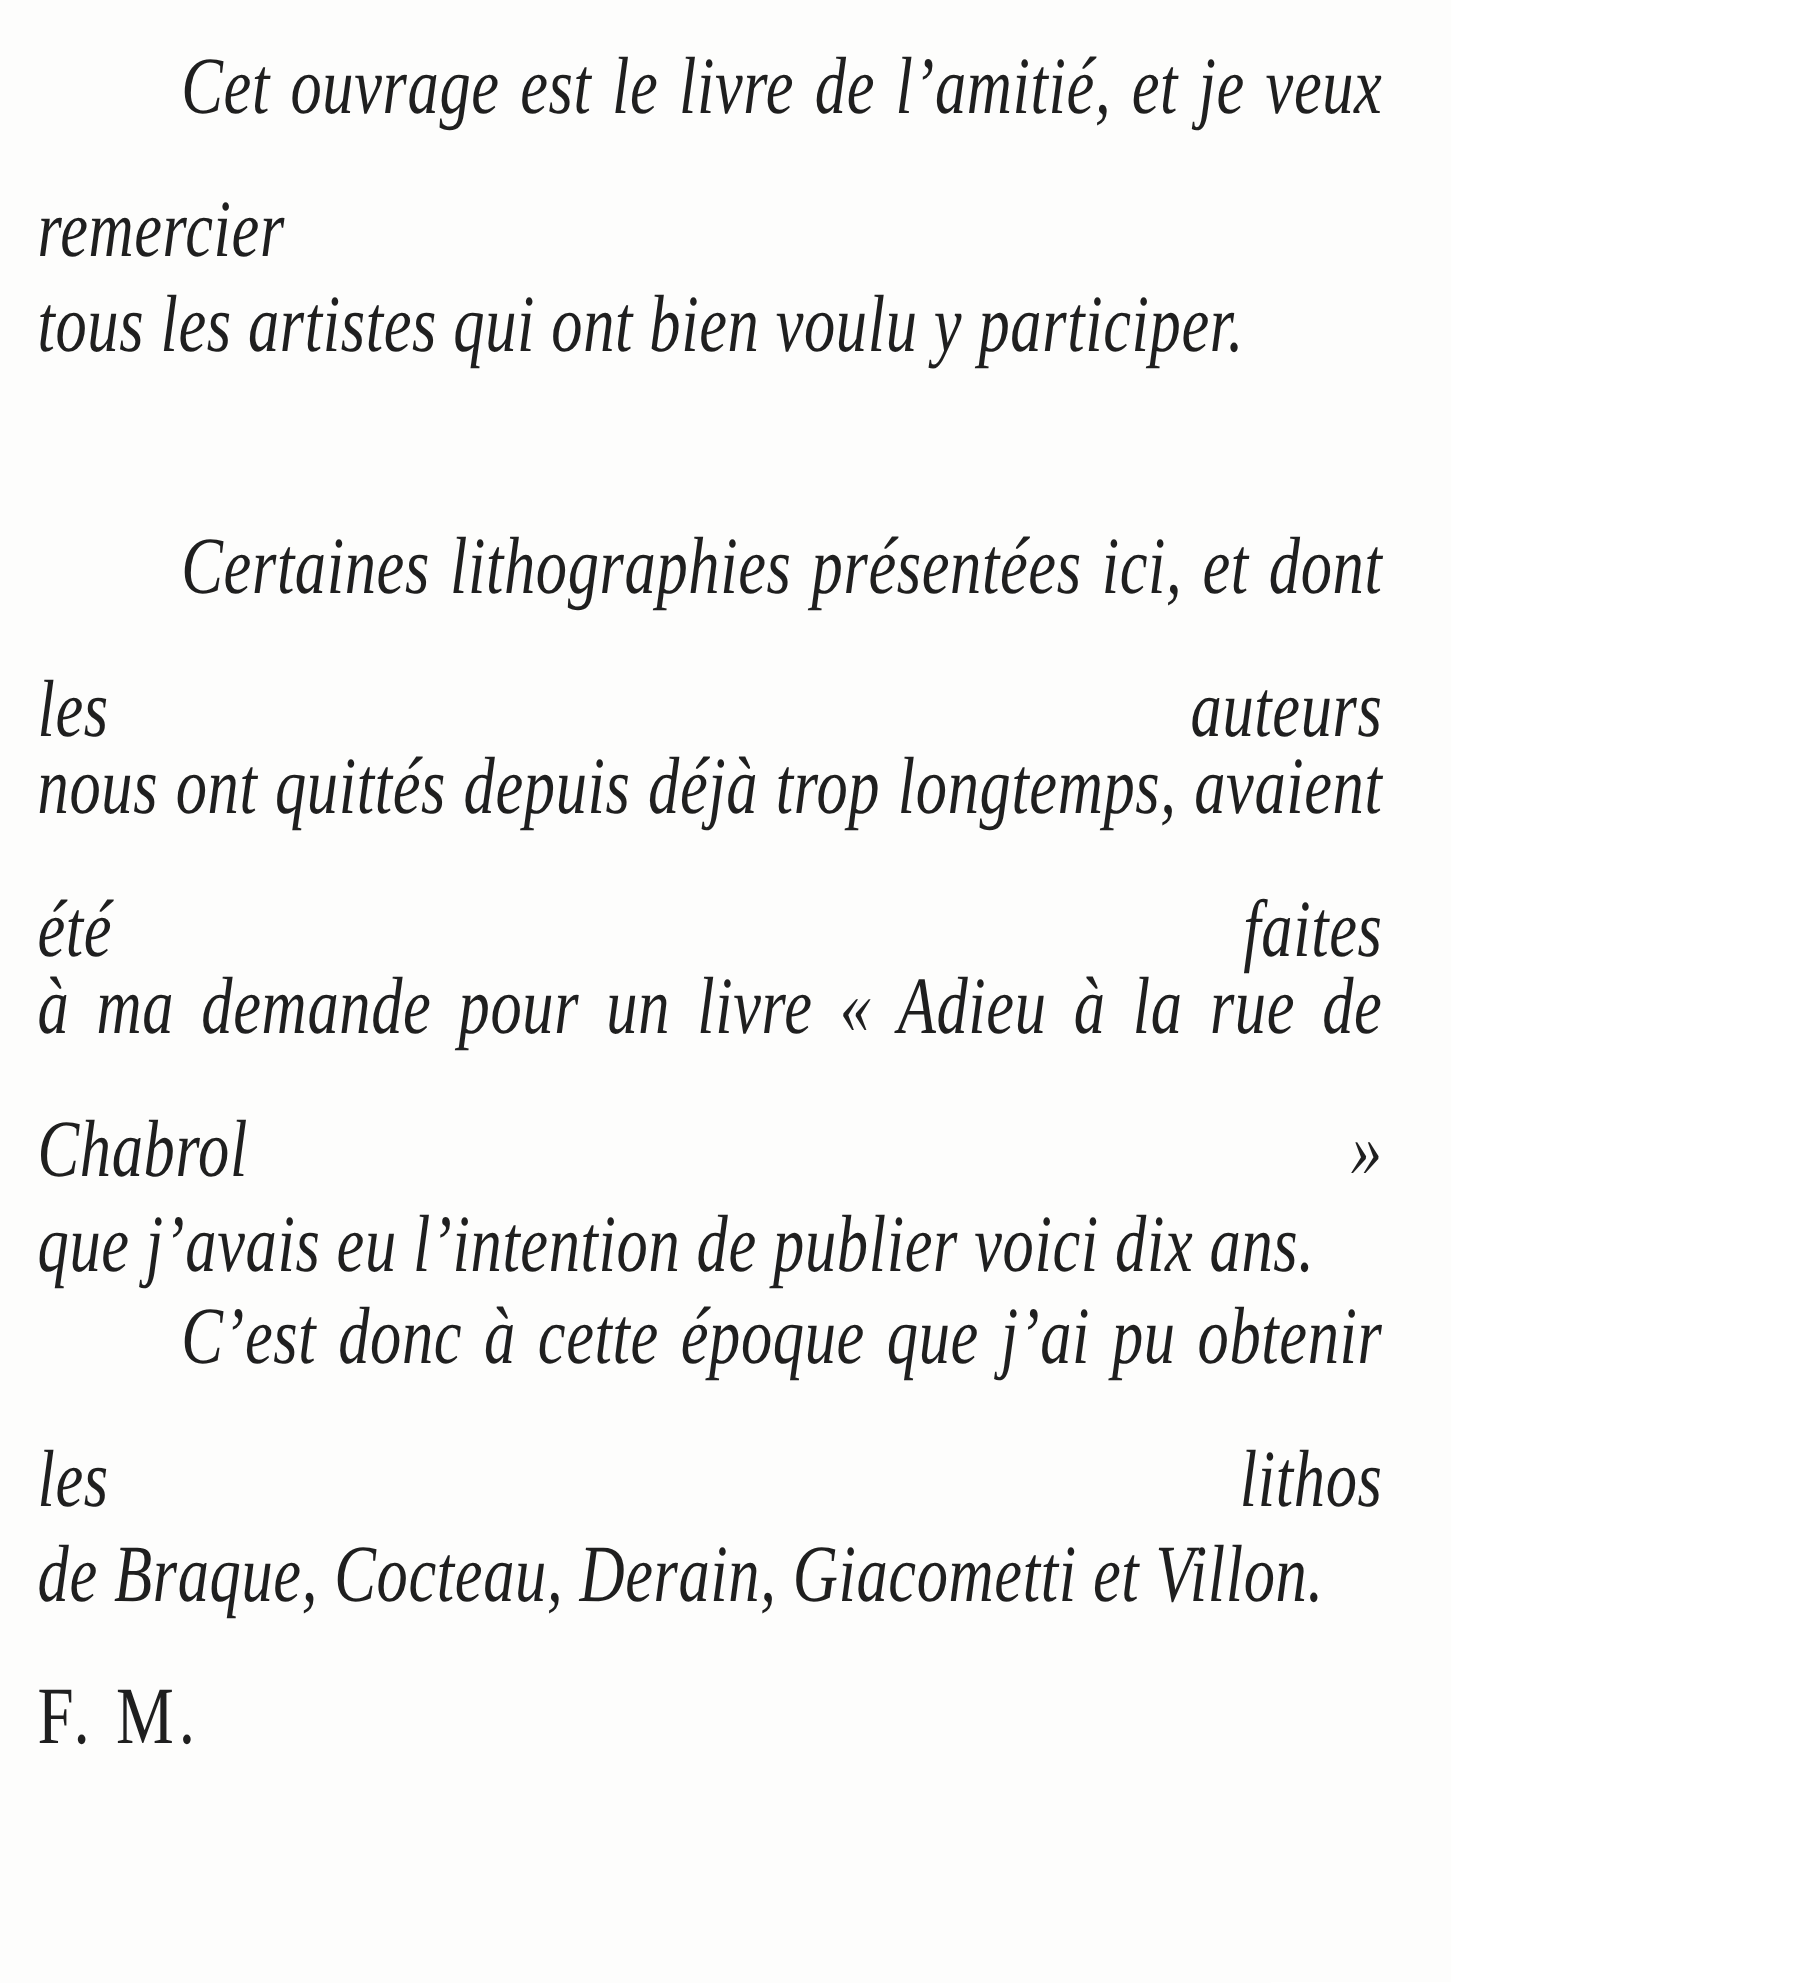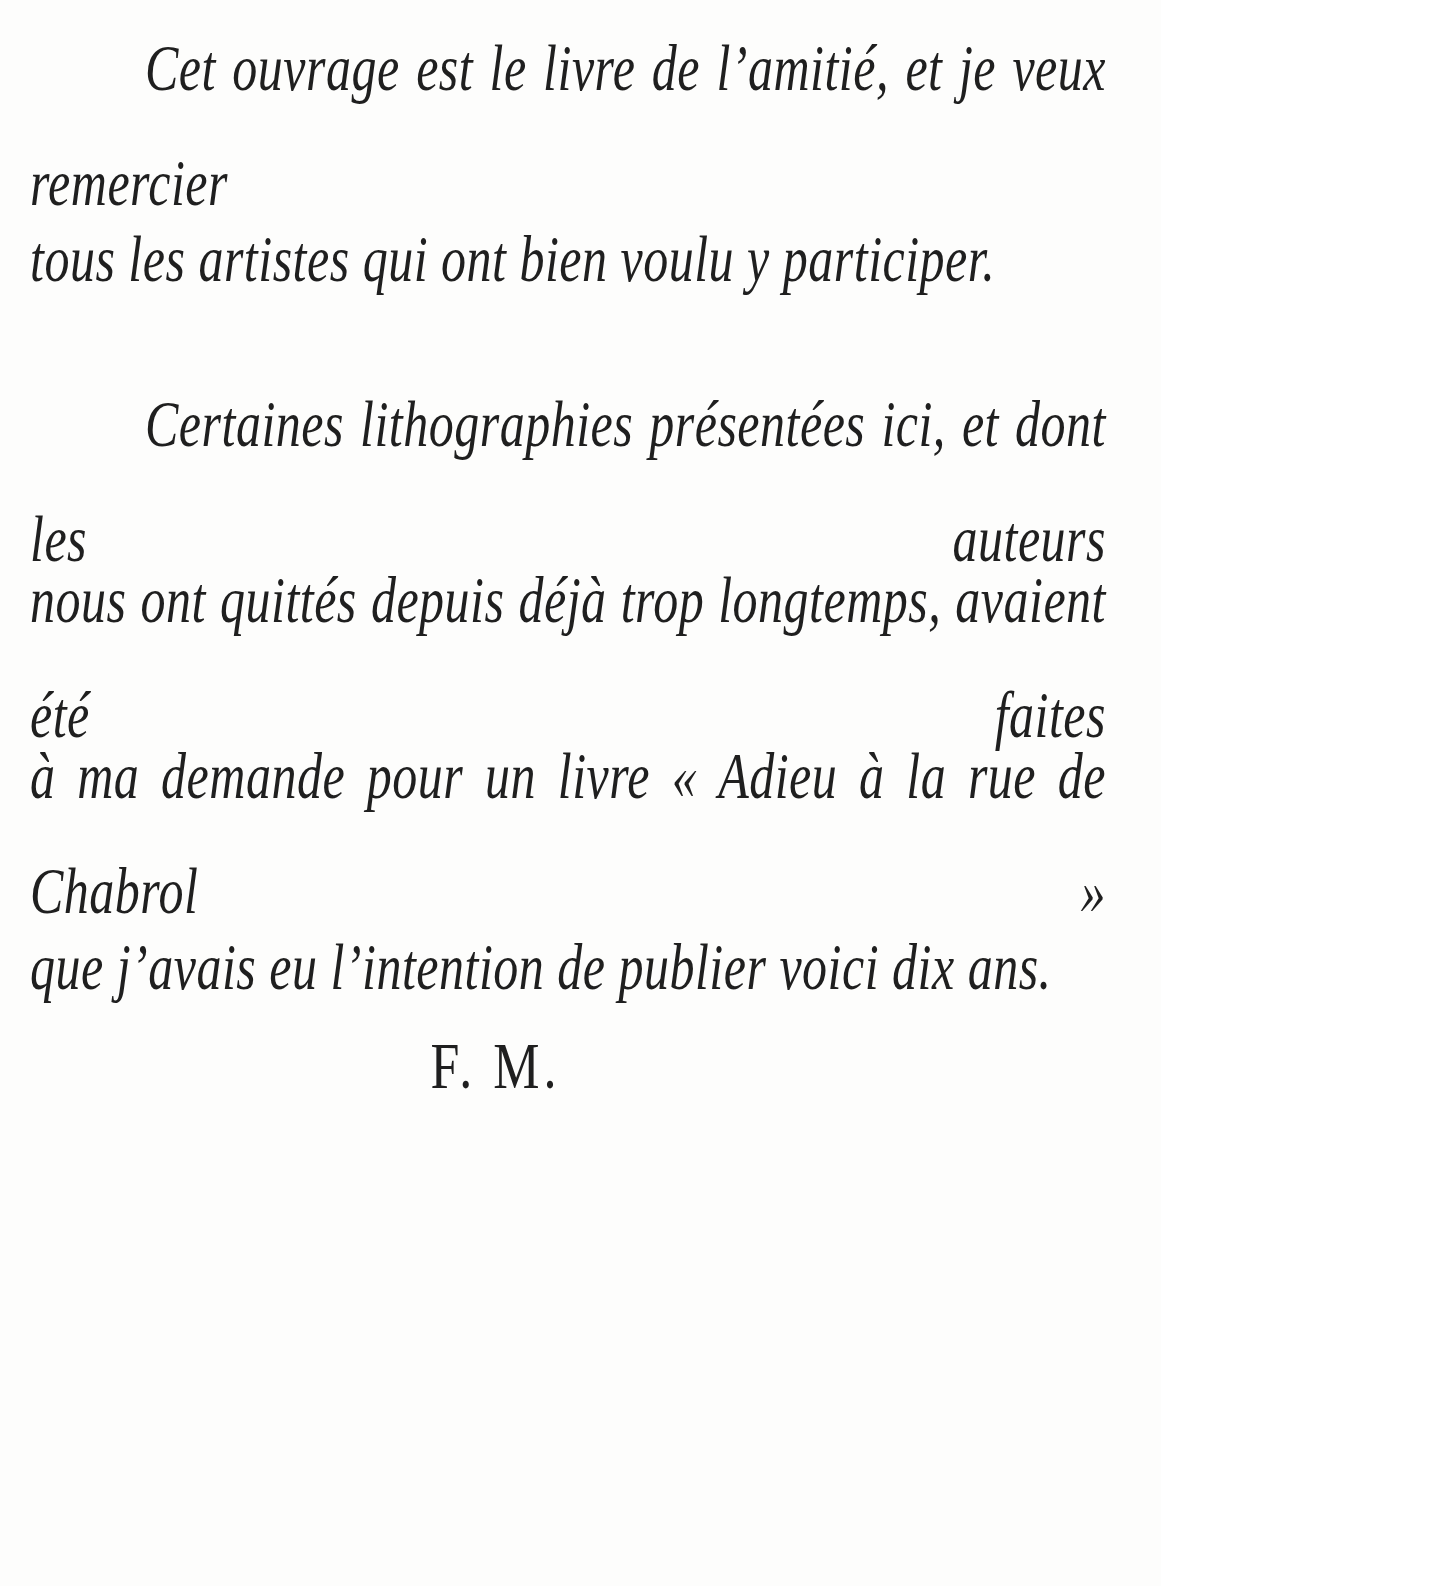--- a/index.html
+++ b/index.html
@@ -10,21 +10,21 @@
     height: 1586px;
     background: var(--paper, #fdfdfc);
     box-sizing: border-box;
     padding: 40px 55px 0 30px;
     overflow: hidden;
   }
 
   .text-block { width: 100%; }
 
   .paragraph { margin: 0; }
-  .paragraph.gap { margin-top: 92px; }
+  .paragraph.gap { margin-top: 120px; }
 
   .line {
     font-family: "Liberation Serif", serif;
     font-style: italic;
     font-weight: 400;
     font-size: 50px;
     line-height: 88px;
     color: var(--ink, #1f1f1f);
     white-space: normal;
     transform: scaleY(1.3);
@@ -33,22 +33,22 @@
   }
 
   .line.justify {
     text-align: justify;
     text-align-last: justify;
   }
 
   .line.indent { text-indent: 115px; }
 
   .signature-row {
-    margin-top: 21px;
-    text-align: center;
+    margin-top: 37px;
+    text-align: left;
     padding-right: 145px;
   }
 
   .signature {
     display: inline-block;
     font-family: "Liberation Serif", serif;
     font-style: normal;
     font-size: 52px;
     line-height: 70px;
     color: var(--ink, #1f1f1f);
@@ -65,17 +65,21 @@
       <div class="paragraph">
         <div class="line indent justify">Cet ouvrage est le livre de l’amitié, et je veux remercier</div>
         <div class="line">tous les artistes qui ont bien voulu y participer.</div>
       </div>
       <div class="paragraph gap">
         <div class="line indent justify">Certaines lithographies présentées ici, et dont les auteurs</div>
         <div class="line justify">nous ont quittés depuis déjà trop longtemps, avaient été faites</div>
         <div class="line justify">à ma demande pour un livre « Adieu à la rue de Chabrol »</div>
         <div class="line">que j’avais eu l’intention de publier voici dix ans.</div>
       </div>
+      <div class="paragraph">
+        <div class="line indent justify">C’est donc à cette époque que j’ai pu obtenir les lithos</div>
+        <div class="line">de Braque, Cocteau, Derain, Giacometti et Villon.</div>
+      </div>
     </div>
   <div class="signature-row">
     <span class="signature">F. M.</span>
   </div>
 </div>
 
 </body></html>

